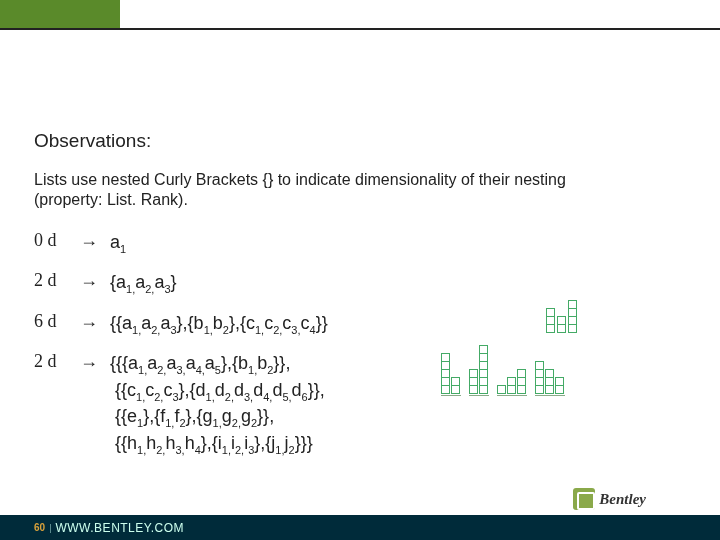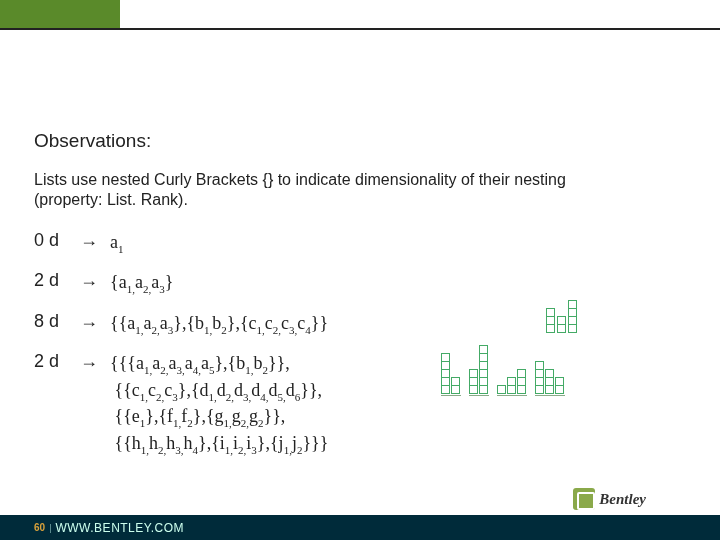--- a/index.html
+++ b/index.html
@@ -6,23 +6,23 @@
   html, body { width: 720px; height: 540px; font-family: Verdana, Geneva, sans-serif; background: #fff; }
   .slide { width: 668px; height: 540px; position: relative; background: #fff; }
   .topbar { display: flex; width: 720px; border-bottom: 2px solid #222; }
   .topbar .greenblock { width: 120px; height: 28px; background: #5a8a2a; }
   .topbar .rest { flex: 1; background: #fff; }
   .content { padding: 100px 34px 0 34px; color: #222; }
   .obs-title { font-size: 19px; margin-bottom: 18px; font-weight: 400; }
   .obs-desc { font-size: 16px; line-height: 1.25; margin-bottom: 20px; font-weight: 400; }
   .rows { font-size: 18px; }
   .row { margin-bottom: 14px; display: flex; align-items: flex-start; }
-  .dim { width: 46px; flex-shrink: 0; }
+  .dim { width: 46px; flex-shrink: 0; font-family: Liberation Serif, serif; }
   .arrow { width: 30px; flex-shrink: 0; }
-  .expr { flex: 0 0 auto; max-width: 430px; line-height: 1.35; font-family: Liberation Serif, serif; }
+  .expr { flex: 0 0 auto; max-width: 430px; line-height: 1.35; font-family: Liberation Sans, sans-serif; }
   .sub { font-size: 11px; vertical-align: sub; }
   .diagram { position: absolute; }
   .diagram.d2 { right: 42px; top: 301px; width: 80px; height: 30px; }
   .diagram.d3 { right: 42px; top: 346px; width: 185px; height: 46px; }
   .col { display: inline-flex; flex-direction: column-reverse; align-items: flex-start; margin-right: 2px; vertical-align: bottom; }
   .cell { width: 9px; height: 9px; border: 1px solid #4a6; background: #fff; margin-top: -1px; }
   .d3 .grp { display: inline-flex; align-items: flex-end; border-bottom: 1.5px solid #8a8; padding-bottom: 1px; margin-right: 8px; vertical-align: bottom; }
   .d3 .grp .col { margin-right: 1px; }
   .footer { position: absolute; bottom: 0; left: 0; width: 720px; height: 25px; background: #002b3a; display: flex; align-items: center; padding-left: 34px; }
   .footer .pg { color: #d7a13b; font-size: 10px; font-weight: 600; }
@@ -55,21 +55,21 @@
         <span class="expr">a<span class="sub">1</span></span>
       </div>
 
       <div class="row">
         <span class="dim">2 d</span>
         <span class="arrow">→</span>
         <span class="expr">{a<span class="sub">1,</span>a<span class="sub">2,</span>a<span class="sub">3</span>}</span>
       </div>
 
       <div class="row">
-        <span class="dim">8 d</span>
+        <span class="dim">6 d</span>
         <span class="arrow">→</span>
         <span class="expr">{{a<span class="sub">1,</span>a<span class="sub">2,</span>a<span class="sub">3</span>},{b<span class="sub">1,</span>b<span class="sub">2</span>},{c<span class="sub">1,</span>c<span class="sub">2,</span>c<span class="sub">3,</span>c<span class="sub">4</span>}}</span>
       </div>
 
       <div class="row">
         <span class="dim">2 d</span>
         <span class="arrow">→</span>
         <span class="expr">{{{a<span class="sub">1,</span>a<span class="sub">2,</span>a<span class="sub">3,</span>a<span class="sub">4,</span>a<span class="sub">5</span>},{b<span class="sub">1,</span>b<span class="sub">2</span>}},<br>&nbsp;{{c<span class="sub">1,</span>c<span class="sub">2,</span>c<span class="sub">3</span>},{d<span class="sub">1,</span>d<span class="sub">2,</span>d<span class="sub">3,</span>d<span class="sub">4,</span>d<span class="sub">5,</span>d<span class="sub">6</span>}},<br>&nbsp;{{e<span class="sub">1</span>},{f<span class="sub">1,</span>f<span class="sub">2</span>},{g<span class="sub">1,</span>g<span class="sub">2,</span>g<span class="sub">2</span>}},<br>&nbsp;{{h<span class="sub">1,</span>h<span class="sub">2,</span>h<span class="sub">3,</span>h<span class="sub">4</span>},{i<span class="sub">1,</span>i<span class="sub">2,</span>i<span class="sub">3</span>},{j<span class="sub">1,</span>j<span class="sub">2</span>}}}</span>
       </div>
 

